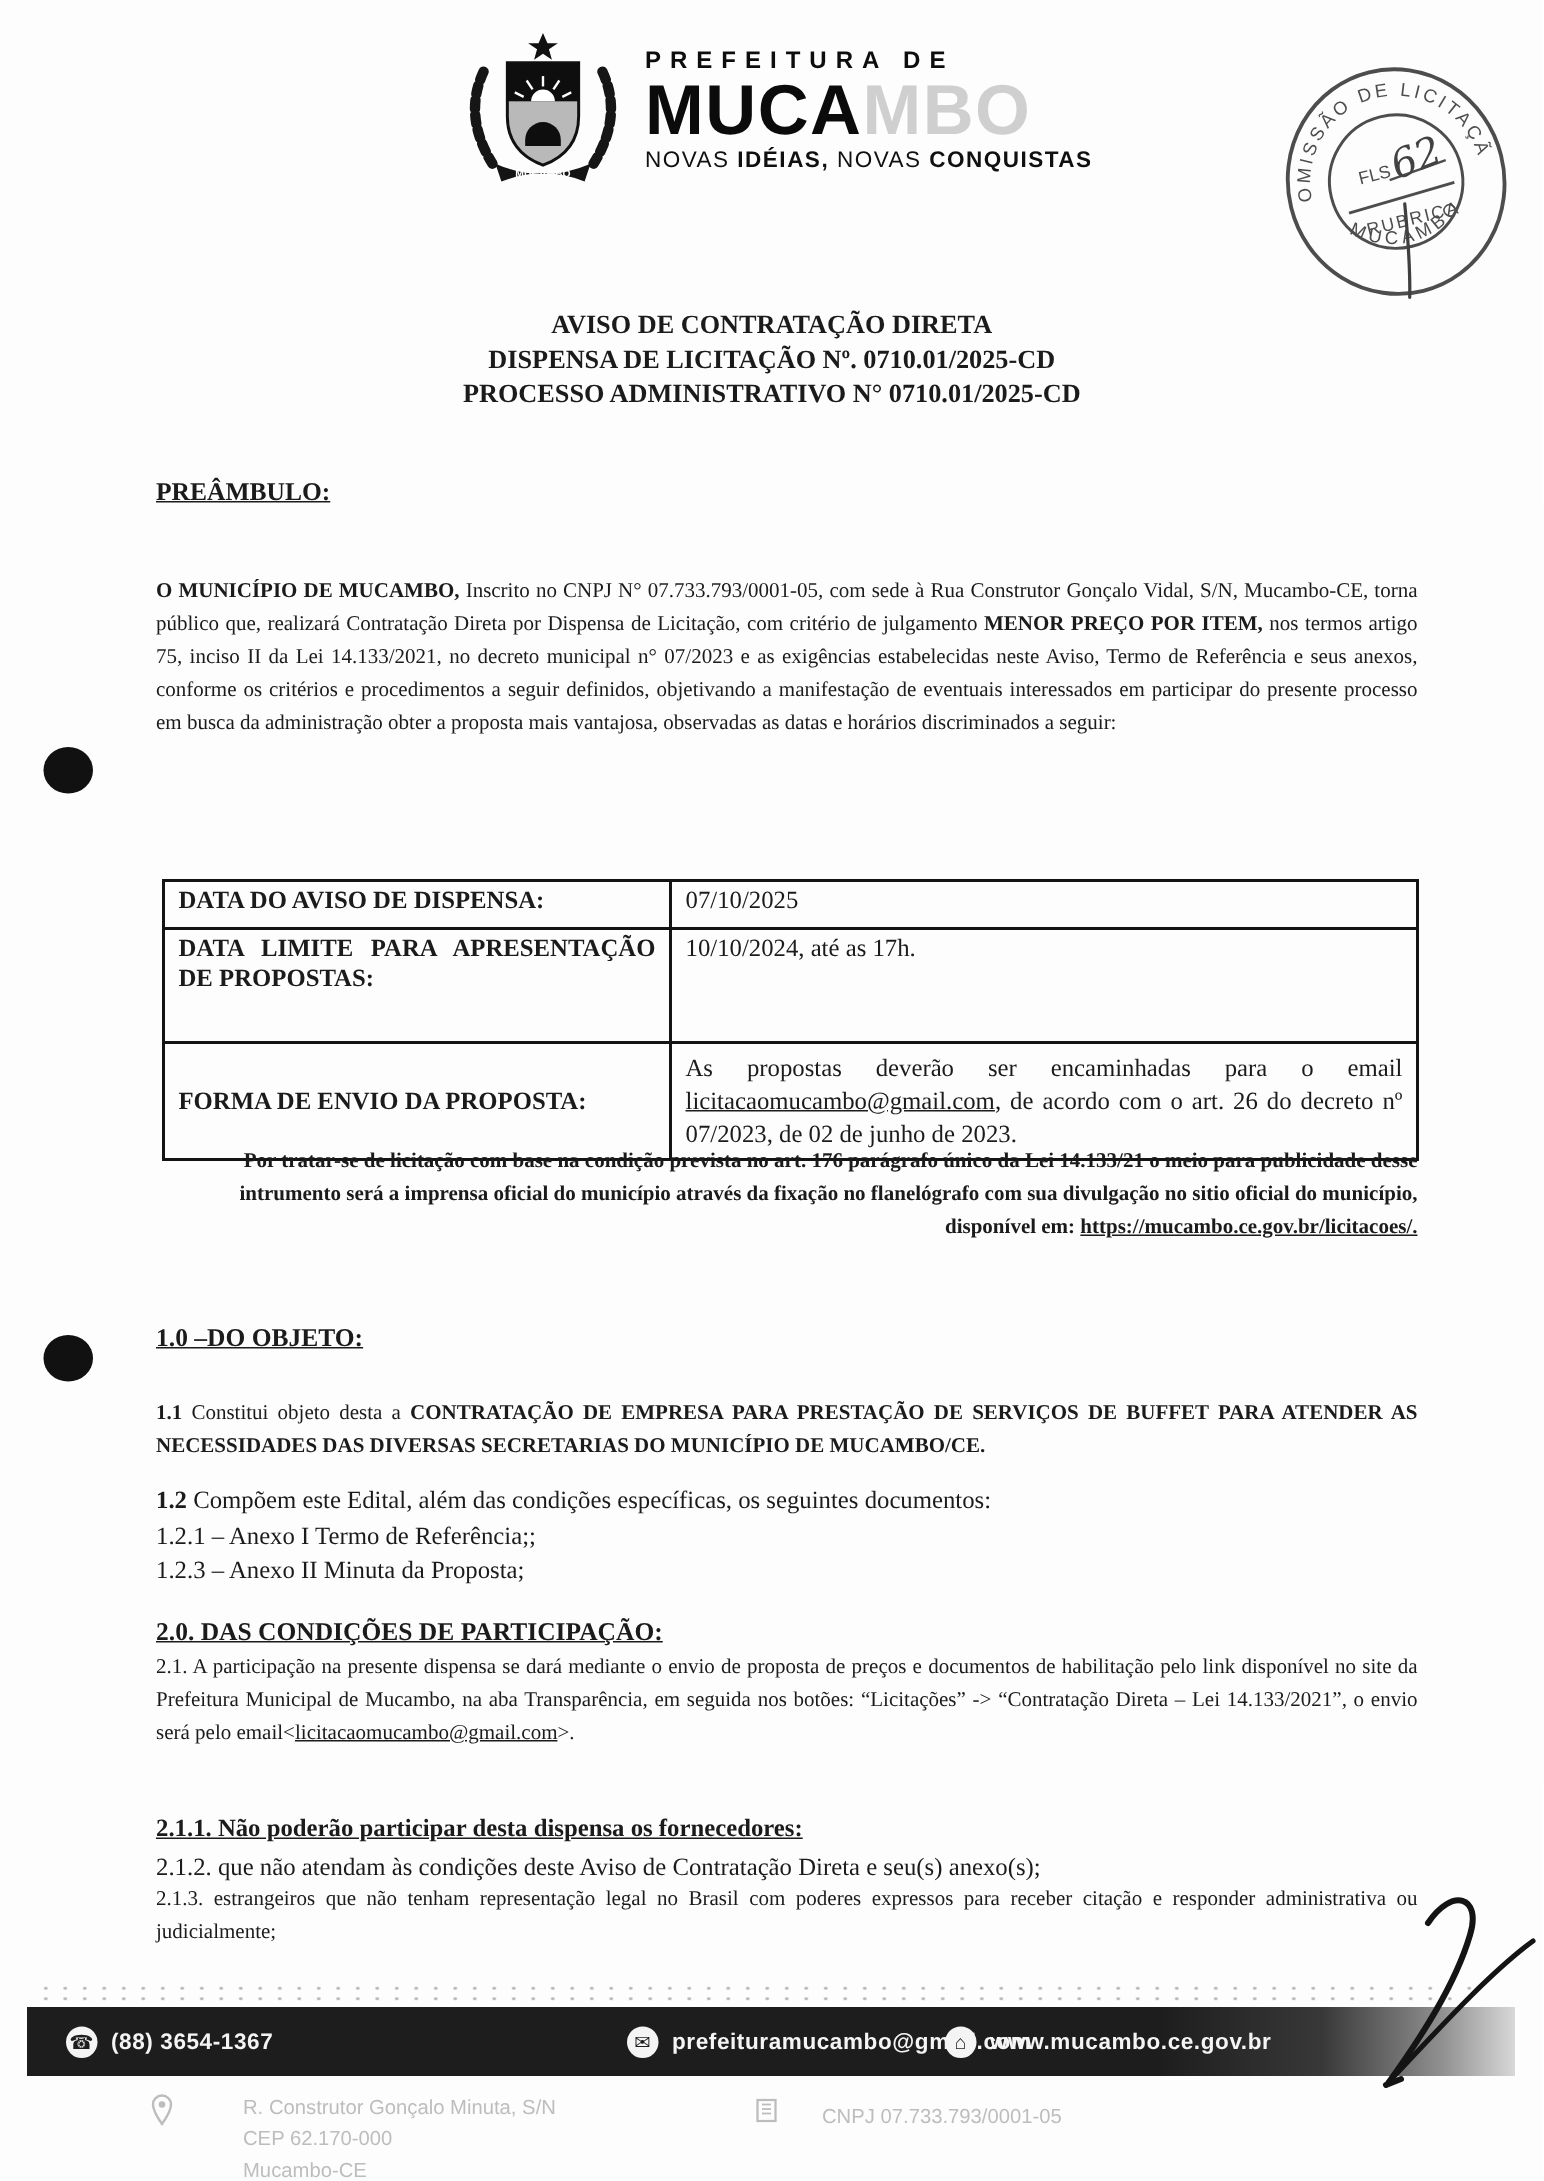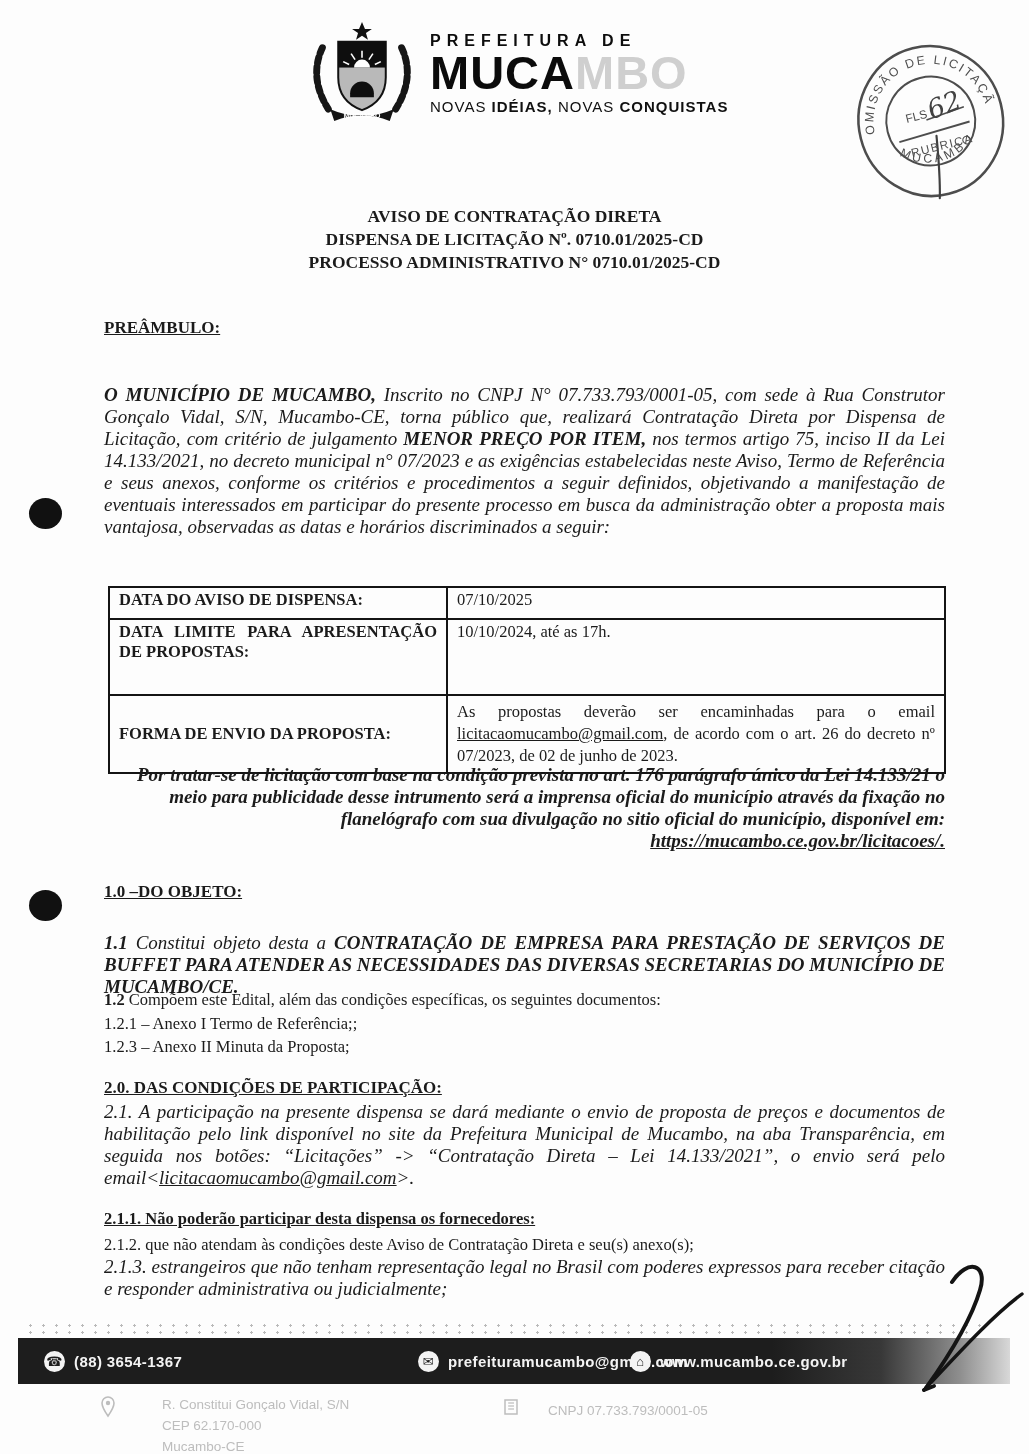--- a/index.html
+++ b/index.html
@@ -21,21 +21,21 @@
   .brand-tagline{font-size:15px;letter-spacing:1px;color:#101010;margin-top:2px;}
   .brand-tagline .b{font-weight:800;}
   
   .stamp{position:absolute;left:852px;top:38px;transform:rotate(-14deg);opacity:.9;}
   .stamp text{font-family:"Liberation Sans", sans-serif;fill:#3b3b3b;}
   .stamp .hand{font-family:"DejaVu Serif", serif;font-style:italic;fill:#2e2e2e;}
   
   .abs{position:absolute;left:104px;width:841px;}
   .doc-title{left:0;width:1029px;text-align:center;font-weight:bold;font-size:17.5px;line-height:23px;}
   .h-underline{font-weight:bold;text-decoration:underline;font-size:17px;}
-  .para{font-size:19px;line-height:22px;text-align:justify;font-style:italic;}
+  .para{font-size:14px;line-height:22px;text-align:justify;}
   .b{font-weight:bold;text-align:right;}
   .ln{font-size:16.5px;line-height:23.5px;}
   .link{text-decoration:underline;}
   
   table.sched{border-collapse:collapse;width:838px;font-size:16.5px;}
   table.sched td{border:2.5px solid #141414;padding:2px 9px;vertical-align:top;}
   table.sched td.lbl{width:318px;font-weight:bold;text-align:justify;}
   table.sched td.v-mid{vertical-align:middle;}
   table.sched tr.r1 td{height:26px;}
   table.sched tr.r2 td{height:70px;border-radius:15px;}
@@ -164,21 +164,21 @@
       <span class="band-ico">⌂</span>
       <span>www.mucambo.ce.gov.br</span>
     </div>
   </div>
 
   <svg style="position:absolute;left:100px;top:1396px;" width="16" height="22" viewBox="0 0 16 22">
     <path d="M8,1 a6,6 0 0 1 6,6 c0,4.5 -6,13 -6,13 c0,0 -6,-8.5 -6,-13 a6,6 0 0 1 6,-6 z" fill="none" stroke="#bdbdbd" stroke-width="1.6"></path>
     <circle cx="8" cy="7" r="2.2" fill="#bdbdbd"></circle>
   </svg>
   <div class="faint" style="left:162px;top:1394px;">
-    <div>R. Constitui Gonçalo Vidal, S/N</div>
+    <div>R. Construtor Gonçalo Minuta, S/N</div>
     <div>CEP 62.170-000</div>
     <div>Mucambo-CE</div>
   </div>
   <svg style="position:absolute;left:502px;top:1398px;" width="18" height="18" viewBox="0 0 18 18">
     <rect x="3" y="2" width="12" height="14" fill="none" stroke="#bdbdbd" stroke-width="1.5"></rect>
     <line x1="6" y1="5" x2="12" y2="5" stroke="#bdbdbd" stroke-width="1.2"></line>
     <line x1="6" y1="8" x2="12" y2="8" stroke="#bdbdbd" stroke-width="1.2"></line>
     <line x1="6" y1="11" x2="12" y2="11" stroke="#bdbdbd" stroke-width="1.2"></line>
   </svg>
   <div class="faint" style="left:548px;top:1400px;">CNPJ 07.733.793/0001-05</div>

